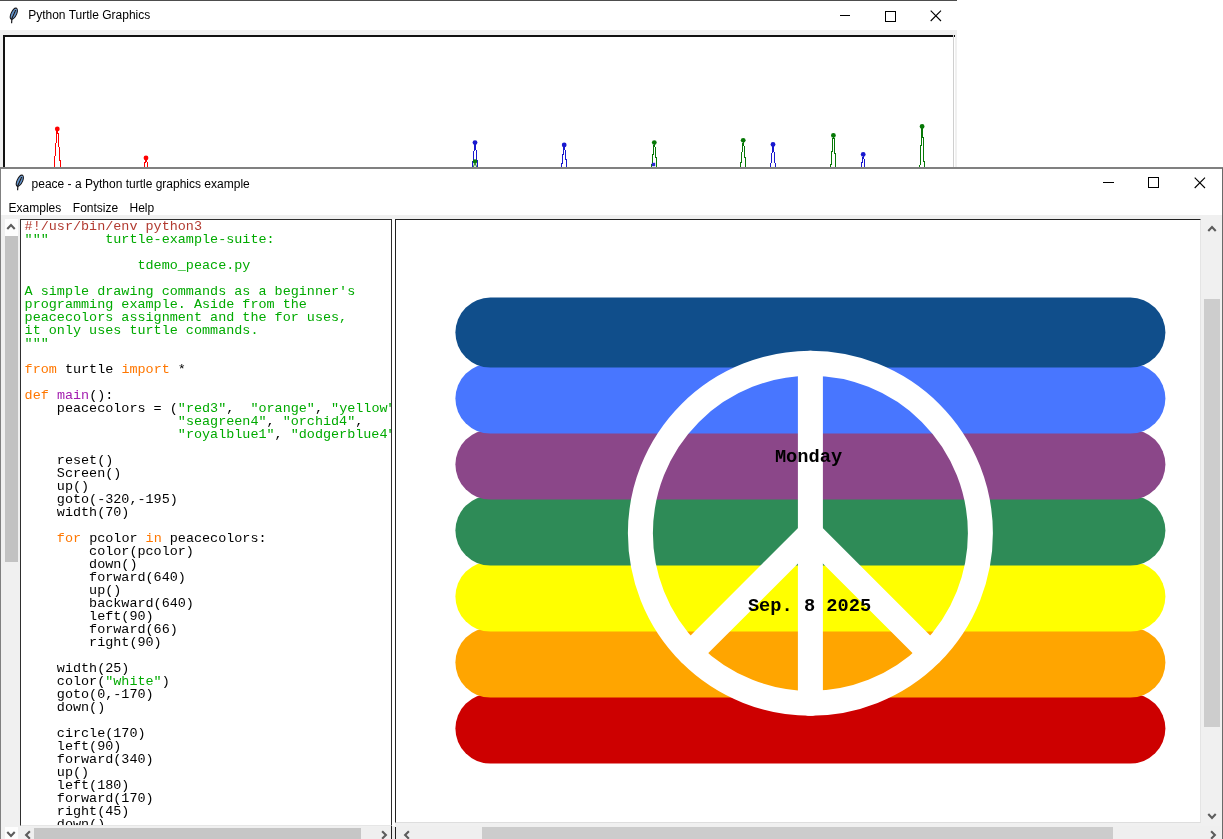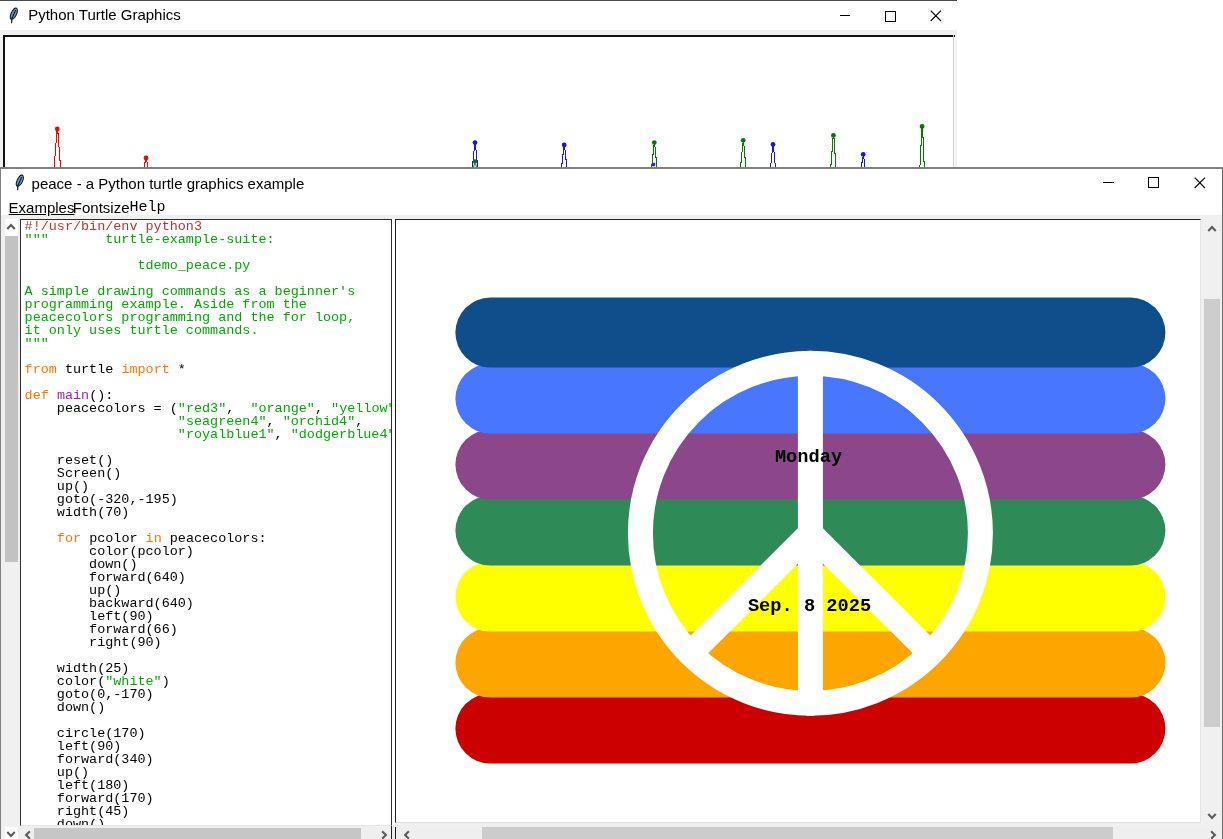--- a/index.html
+++ b/index.html
@@ -1,17 +1,17 @@
 <!DOCTYPE html>
 <html><head><meta charset="utf-8"><style>
 html,body{margin:0;padding:0;}
 body{width:1223px;height:839px;background:#ffffff;position:relative;overflow:hidden;
      font-family:"Liberation Sans",sans-serif;}
 .abs{position:absolute;}
-.t12{font-size:15px;line-height:12px;color:#000;}
+.t12{font-size:12px;line-height:12px;color:#000;}
 #codepre{font-family:"Liberation Mono",monospace;font-size:13.45px;line-height:13px;
   color:#000;margin:0;white-space:pre;}
 .kw{color:#ff7700;}
 .st{color:#00aa00;}
 .cm{color:#b23a30;text-align:right;}
 .df{color:#a21caf;}
 </style></head>
 <body>
 
 <div class="abs" style="left:0;top:0;width:957px;height:168px;background:#ffffff;">
@@ -83,39 +83,39 @@
     <path d="M8.7 3 L4.9 11.5 L4.6 16.2" stroke="#17171b" stroke-width="1.2" fill="none"></path>
   </svg>
   <div class="abs t12" style="left:31.6px;top:11px;text-align:right;">peace - a Python turtle graphics example</div>
   <div class="abs" style="left:1103.4px;top:14.3px;width:10.6px;height:1.2px;background:#000;"></div>
   <div class="abs" style="left:1148.2px;top:9.8px;width:9px;height:9px;border:1.1px solid #000;"></div>
   <svg class="abs" style="left:1194px;top:9.5px;" width="12" height="12" viewBox="0 0 12 12">
     <path d="M0.7 0.7 L11 11 M11 0.7 L0.7 11" stroke="#000" stroke-width="1.1"></path>
   </svg>
 
   <div class="abs" style="left:1px;top:29px;width:1220.6px;height:18.6px;background:#ffffff;"></div>
-  <div class="abs t12" style="left:8.6px;top:35px;text-decoration:underline;">Examples</div>
+  <div class="abs t12" style="left:8.6px;top:35px;">Examples</div>
   <div class="abs t12" style="left:72.8px;top:35px;">Fontsize</div>
-  <div class="abs t12" style="left:129.5px;top:35px;font-family:Liberation Mono, monospace;">Help</div>
+  <div class="abs t12" style="left:129.5px;top:35px;">Help</div>
 </div>
 
 <div class="abs" style="left:20px;top:218.8px;width:372px;height:607.7px;background:#ffffff;border-left:1.2px solid #2e2e2e;border-top:1.2px solid #2e2e2e;border-right:1.3px solid #2e2e2e;border-bottom:1px solid #e6e6e6;box-sizing:border-box;"></div>
 
 <div class="abs" style="left:392.3px;top:218.8px;width:2.6px;height:607.7px;background:#ffffff;"></div>
 <div class="abs" style="left:394.9px;top:218.8px;width:805.7px;height:604px;background:#ffffff;border-left:1.6px solid #222222;border-top:1.5px solid #222222;border-right:1px solid #e4e4e4;border-bottom:1px solid #dedede;box-sizing:border-box;"></div>
 
 <div class="abs" style="left:21px;top:219.8px;width:369.5px;height:605.7px;overflow:hidden;">
 <pre id="codepre" style="position:absolute;left:3.6px;top:0.6px;"><span class="cm">#!/usr/bin/env python3</span>
 <span class="st">"""       turtle-example-suite:</span>
 
 <span class="st">              tdemo_peace.py</span>
 
 <span class="st">A simple drawing commands as a beginner's</span>
 <span class="st">programming example. Aside from the</span>
-<span class="st">peacecolors programming and the for loop,</span>
+<span class="st">peacecolors assignment and the for uses,</span>
 <span class="st">it only uses turtle commands.</span>
 <span class="st">"""</span>
 
 <span class="kw">from</span> turtle <span class="kw">import</span> *
 
 <span class="kw">def</span> <span class="df">main</span>():
     peacecolors = (<span class="st">"red3"</span>,  <span class="st">"orange"</span>, <span class="st">"yellow"</span>,
                    <span class="st">"seagreen4"</span>, <span class="st">"orchid4"</span>,
                    <span class="st">"royalblue1"</span>, <span class="st">"dodgerblue4"</span> )
 

